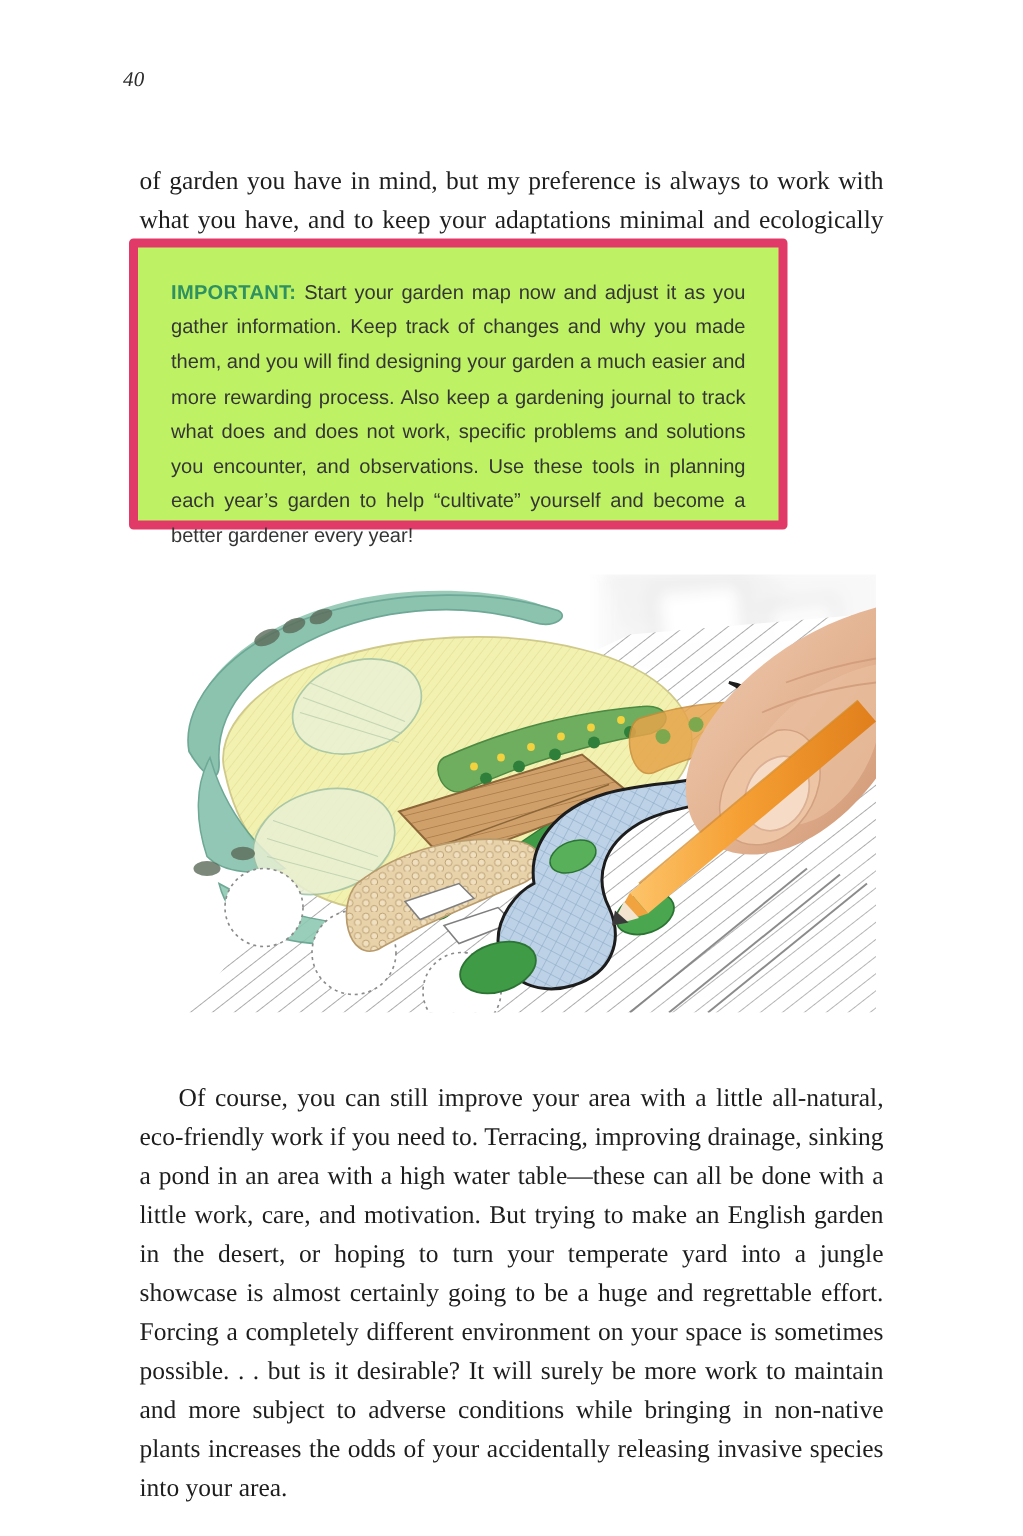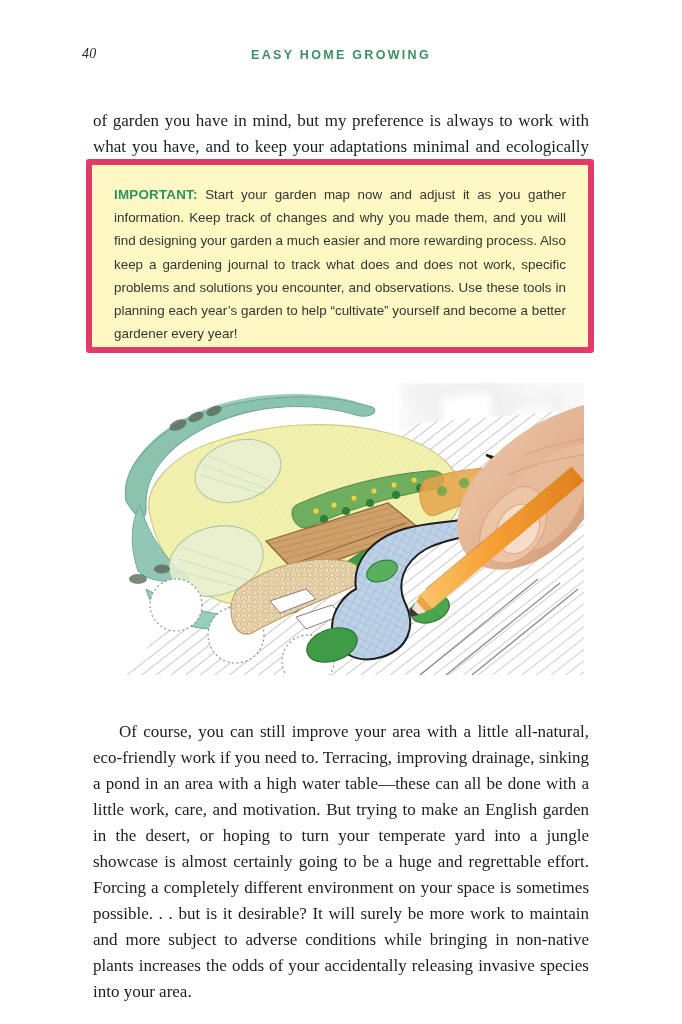--- a/index.html
+++ b/index.html
@@ -66,26 +66,26 @@
   p.body.indent { text-indent: 26px; }
 
   #para-top { top: 97px; }
   #para-bottom { top: 708px; }
 
   
   .callout {
     position: absolute;
     left: 86px;
     top: 159px;
-    width: 508px;
+    width: 439px;
     height: 194px;
     box-sizing: border-box;
     border: 6px solid #e23a68;
     border-radius: 3px;
-    background: #fef9c3;
+    background: #bef264;
     padding: 18px 22px 14px 22px;
   }
   .callout-text {
     margin: 0;
     font-family: "Liberation Sans", "DejaVu Sans", sans-serif;
     font-size: 13.4px;
     line-height: 23.2px;
     color: #353535;
     text-align: justify;
     text-justify: inter-word;
@@ -106,21 +106,20 @@
   }
   .figure svg { display: block; width: 464px; height: 292px; }
 </style>
 </head>
 <body>
 
 <div class="page">
 
   <div class="running-head">
     <div class="folio">40</div>
-    <div class="book-title">EASY HOME GROWING</div>
   </div>
 
   <div class="body-col" id="para-top">
     <p class="body">of garden you have in mind, but my preference is always to work with what you have, and to keep your adaptations minimal and ecologically sound.</p>
   </div>
 
   <div class="callout">
     <p class="callout-text"><span class="callout-label">IMPORTANT:</span><span> Start your garden map now and adjust it as you gather information. Keep track of changes and why you made them, and you will find designing your garden a much easier and more rewarding process. Also keep a gardening journal to track what does and does not work, specific problems and solutions you encounter, and observations. Use these tools in planning each year’s garden to help “cultivate” yourself and become a better gardener every year!</span></p>
   </div>
 

